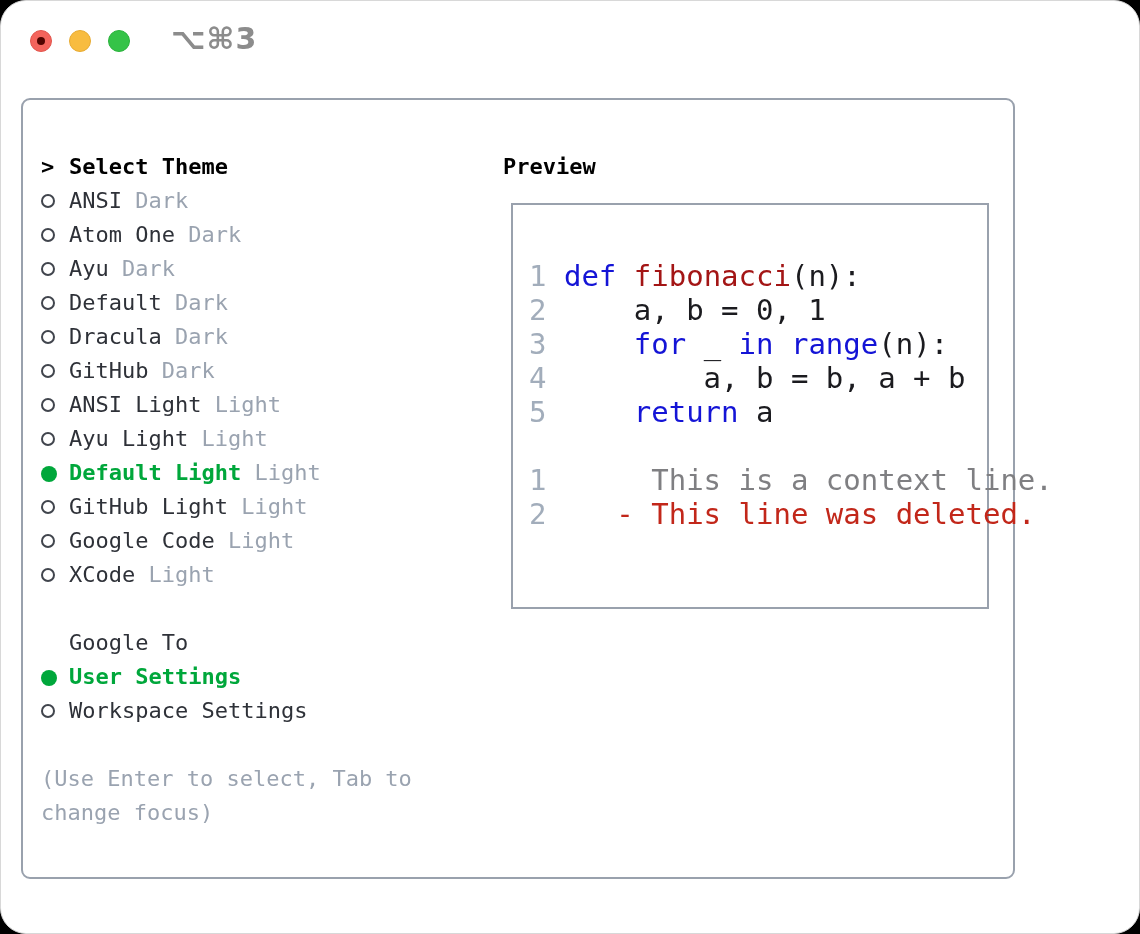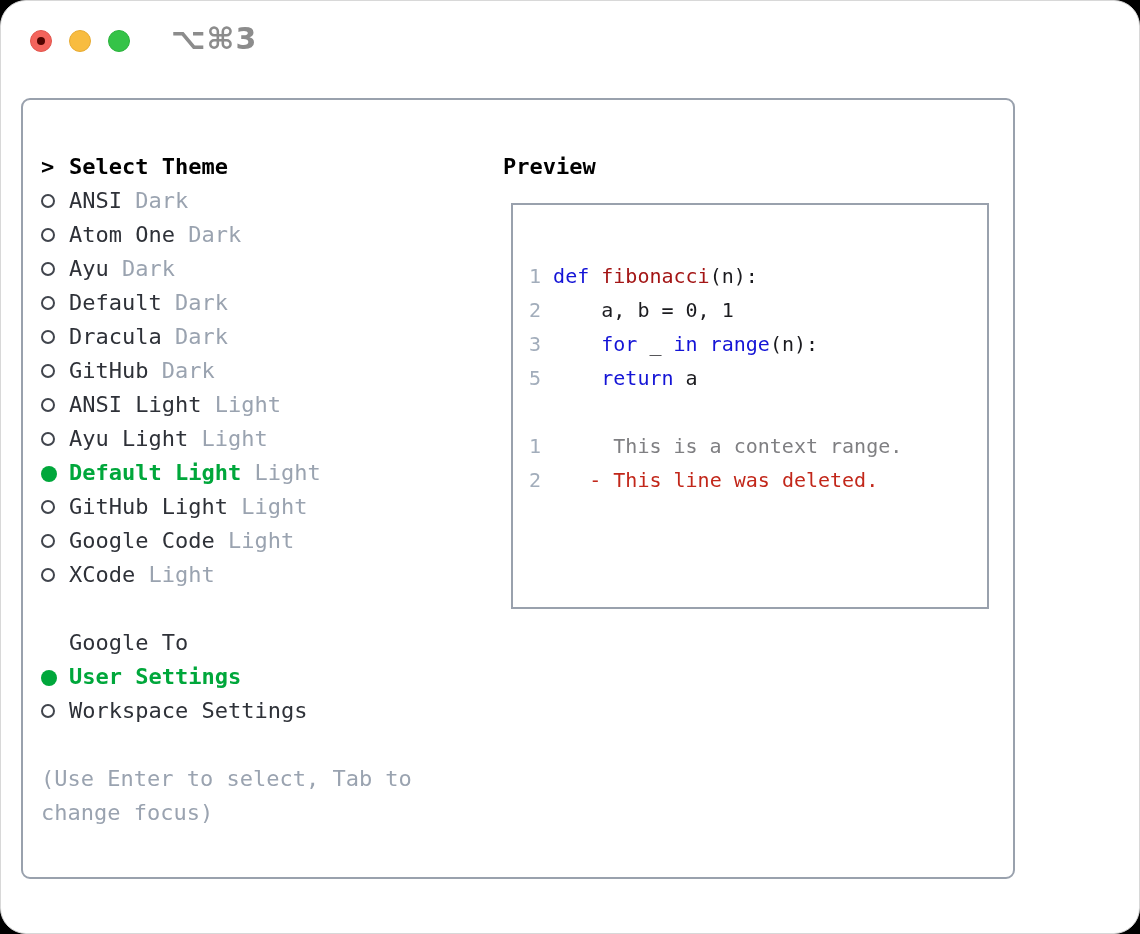--- a/index.html
+++ b/index.html
@@ -35,21 +35,21 @@
   .tname { color:#2e3138; }
   .tname.sel { color:var(--green-sel);font-weight:bold; }
   .variant { color:#9aa3b0; }
   .spacer { height:34px; }
   .help { color:#9aa3b0; white-space:pre; }
   
   .right-col { position:absolute; left:480px; top:50px; }
   .preview-title { font-size:22px; font-weight:bold; color:#000; line-height:34px; }
   .preview-box { position:absolute; left:488px; top:103px; width:478px; height:406px;
       border:2px solid #99a1ad; background:#fff; padding:54px 0 0 16px; }
-  .pline { font-size:20px; line-height:34px; white-space:pre; }
+  .pline { font-size:29px; line-height:34px; white-space:pre; }
   .tok-ln  { color:#a2adbb; }
   .tok-p   { color:#1b1b1f; }
   .tok-kw  { color:var(--kw-blue); }
   .tok-fn  { color:var(--fn-red); }
   .tok-ctx { color:#7f7f82; }
   .tok-del { color:var(--del-red); }
   .tok-add { color:var(--add-green); }
 </style>
 </head>
 <body>
@@ -102,20 +102,21 @@
       <div class="row help">change focus)</div>
     </div>
 
     <div class="right-col">
       <div class="preview-title">Preview</div>
     </div>
     <div class="preview-box">
         <div class="pline"><span class="tok-ln">1</span><span class="tok-p"> </span><span class="tok-kw">def</span><span class="tok-p"> </span><span class="tok-fn">fibonacci</span><span class="tok-p">(n):</span></div>
         <div class="pline"><span class="tok-ln">2</span><span class="tok-p">     a, b = 0, 1</span></div>
         <div class="pline"><span class="tok-ln">3</span><span class="tok-p">     </span><span class="tok-kw">for</span><span class="tok-p"> _ </span><span class="tok-kw">in</span><span class="tok-p"> </span><span class="tok-kw">range</span><span class="tok-p">(n):</span></div>
+        <div class="pline"><span class="tok-ln">4</span><span class="tok-p">         a, b = b, a + b</span></div>
         <div class="pline"><span class="tok-ln">5</span><span class="tok-p">     </span><span class="tok-kw">return</span><span class="tok-p"> a</span></div>
         <div class="pline">&nbsp;</div>
-        <div class="pline"><span class="tok-ln">1</span><span class="tok-ctx">      This is a context range.</span></div>
+        <div class="pline"><span class="tok-ln">1</span><span class="tok-ctx">      This is a context line.</span></div>
         <div class="pline"><span class="tok-ln">2</span><span class="tok-p">    </span><span class="tok-del">- This line was deleted.</span></div>
       </div>
 
   </div>
 </div>
 
 </body></html>

